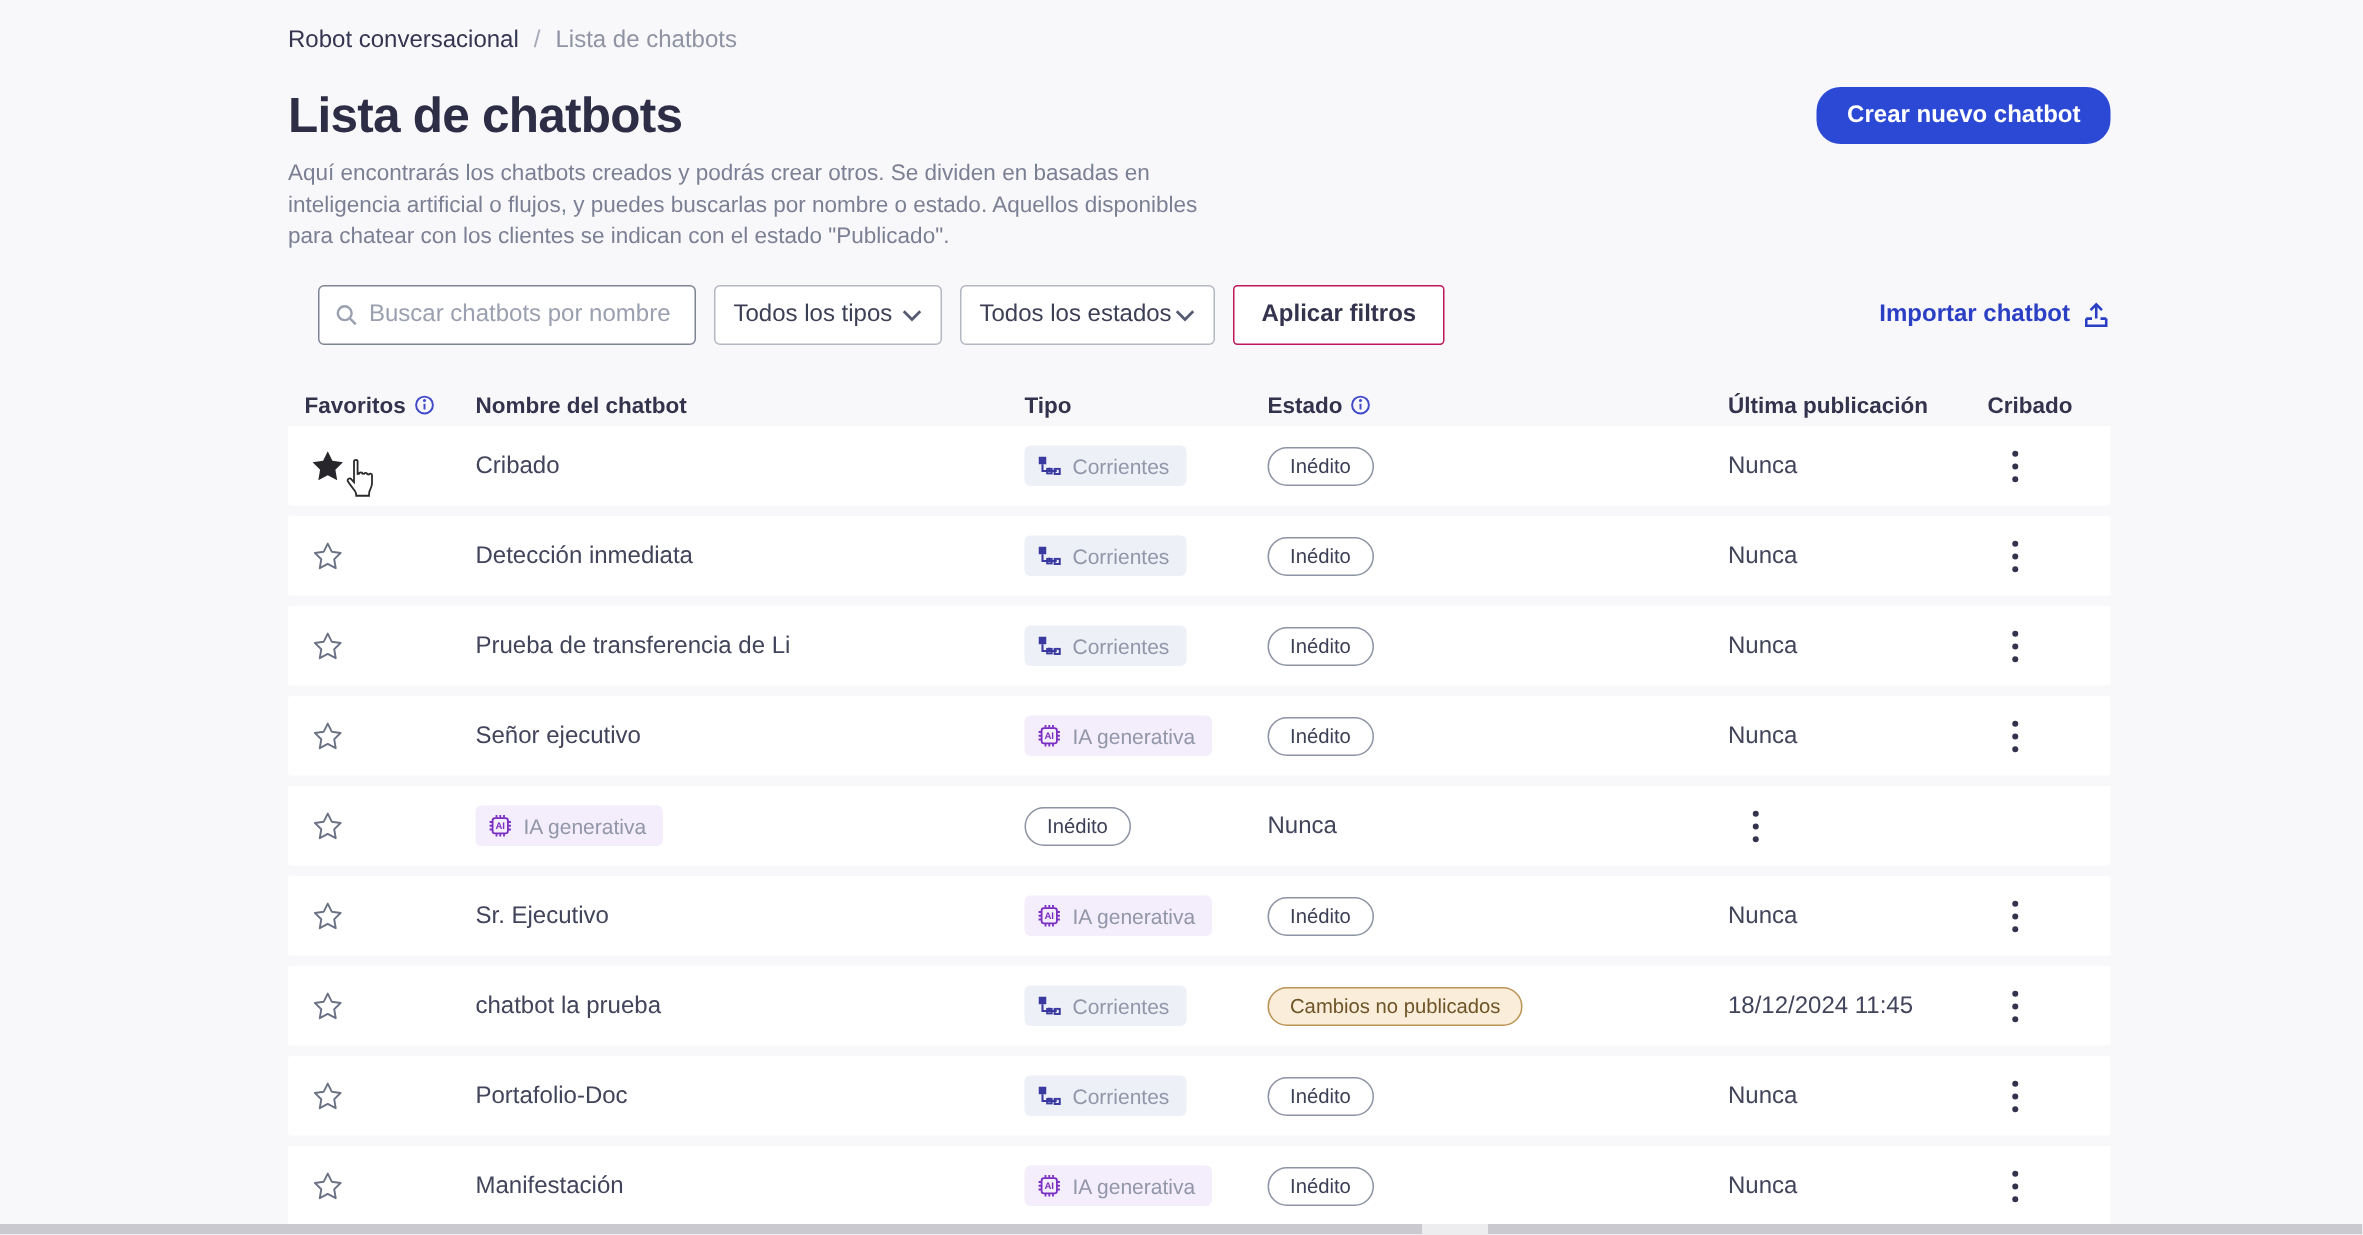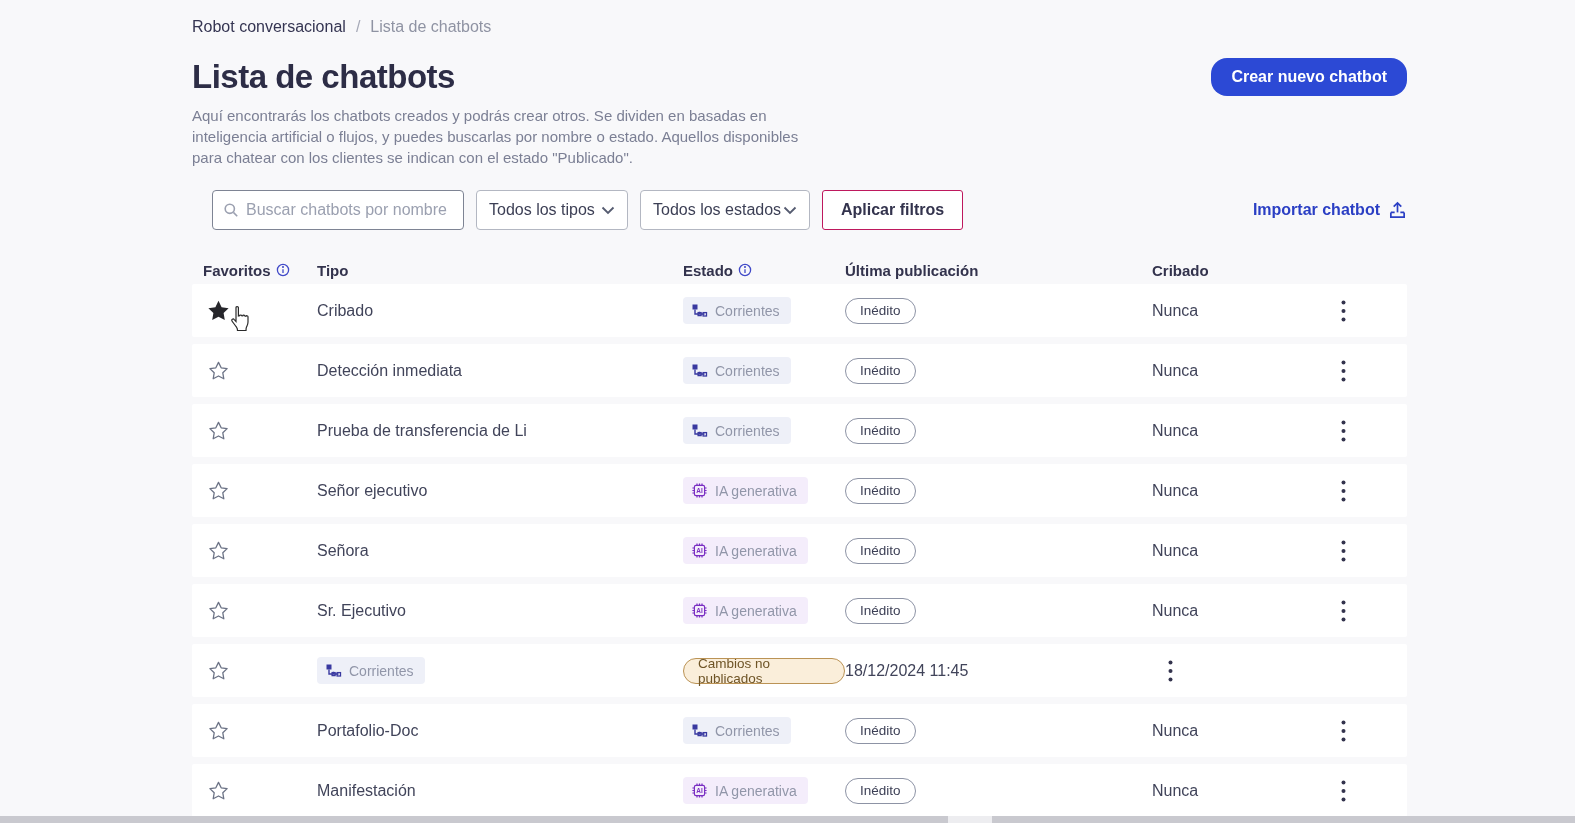--- a/index.html
+++ b/index.html
@@ -159,20 +159,23 @@
       <div class="hcell">
         <span>Favoritos</span>
         <span style="display:flex">
           <svg width="14" height="14" viewBox="0 0 14 14" fill="none" stroke="#4049c8" stroke-width="1.3">
             <circle cx="7" cy="7" r="5.6"></circle>
               <line x1="7" y1="6.2" x2="7" y2="10"></line>
               <circle cx="7" cy="4" r="0.4" fill="#4049c8"></circle>
           </svg>
         </span>
       </div>
+      <div class="hcell no-pad">
+          <span>Nombre del chatbot</span>
+        </div>
       <div class="hcell no-pad">
           <span>Tipo</span>
         </div>
       <div class="hcell no-pad">
         <span>Estado</span>
         <span style="display:flex">
           <svg width="14" height="14" viewBox="0 0 14 14" fill="none" stroke="#4049c8" stroke-width="1.3">
             <circle cx="7" cy="7" r="5.6"></circle>
               <line x1="7" y1="6.2" x2="7" y2="10"></line>
               <circle cx="7" cy="4" r="0.4" fill="#4049c8"></circle>
@@ -354,23 +357,20 @@
 
   <div class="grid row">
     <div class="cell fav">
       <span class="star-btn">
               <svg width="23" height="22" viewBox="0 0 24 24" fill="none" stroke="#6b7285" stroke-width="1.4" stroke-linejoin="round">
                 <path d="M12 2.6 l2.9 5.9 6.5 .9 -4.7 4.6 1.1 6.5 -5.8-3.1 -5.8 3.1 1.1-6.5 -4.7-4.6 6.5-.9z"></path>
               </svg>
             </span>
     </div>
     <div class="cell">
-            <span>Señora</span>
-          </div>
-    <div class="cell">
       <span class="type-badge ai">
         <span class="type-icon" style="display:flex">
                 <svg width="17" height="17" viewBox="0 0 17 17">
                   <g stroke="#7a2fc2" stroke-width="1.2" fill="none">
                     <rect x="3.4" y="3.4" width="10.2" height="10.2" rx="1.6"></rect>
                     <path d="M6 3.2 V1.4 M8.5 3.2 V1.4 M11 3.2 V1.4 M6 15.6 V13.8 M8.5 15.6 V13.8 M11 15.6 V13.8 M3.2 6 H1.4 M3.2 8.5 H1.4 M3.2 11 H1.4 M15.6 6 H13.8 M15.6 8.5 H13.8 M15.6 11 H13.8"></path>
                   </g>
                   <text x="8.5" y="10.9" font-size="6.4" font-weight="bold" fill="#7a2fc2" text-anchor="middle" font-family="Liberation Sans, sans-serif">AI</text>
                 </svg>
               </span>
@@ -438,20 +438,23 @@
 
   <div class="grid row">
     <div class="cell fav">
       <span class="star-btn">
               <svg width="23" height="22" viewBox="0 0 24 24" fill="none" stroke="#6b7285" stroke-width="1.4" stroke-linejoin="round">
                 <path d="M12 2.6 l2.9 5.9 6.5 .9 -4.7 4.6 1.1 6.5 -5.8-3.1 -5.8 3.1 1.1-6.5 -4.7-4.6 6.5-.9z"></path>
               </svg>
             </span>
     </div>
     <div class="cell">
+            <span>chatbot la prueba</span>
+          </div>
+    <div class="cell">
       <span class="type-badge flow">
         <span class="type-icon" style="display:flex">
                 <svg width="17" height="16" viewBox="0 0 16 16">
                   <rect x="1" y="1.5" width="5" height="5" fill="#3939a0"></rect>
                   <path d="M3.5 6.5 V11 H13 M8 8.8 V11" stroke="#3939a0" stroke-width="1.4" fill="none"></path>
                   <rect x="6.6" y="9.6" width="3" height="3" fill="none" stroke="#3939a0" stroke-width="1.3"></rect>
                   <rect x="11.6" y="9.6" width="3.4" height="3.4" fill="none" stroke="#3939a0" stroke-width="1.3"></rect>
                 </svg>
               </span>
         <span class="type-label">Corrientes</span>

